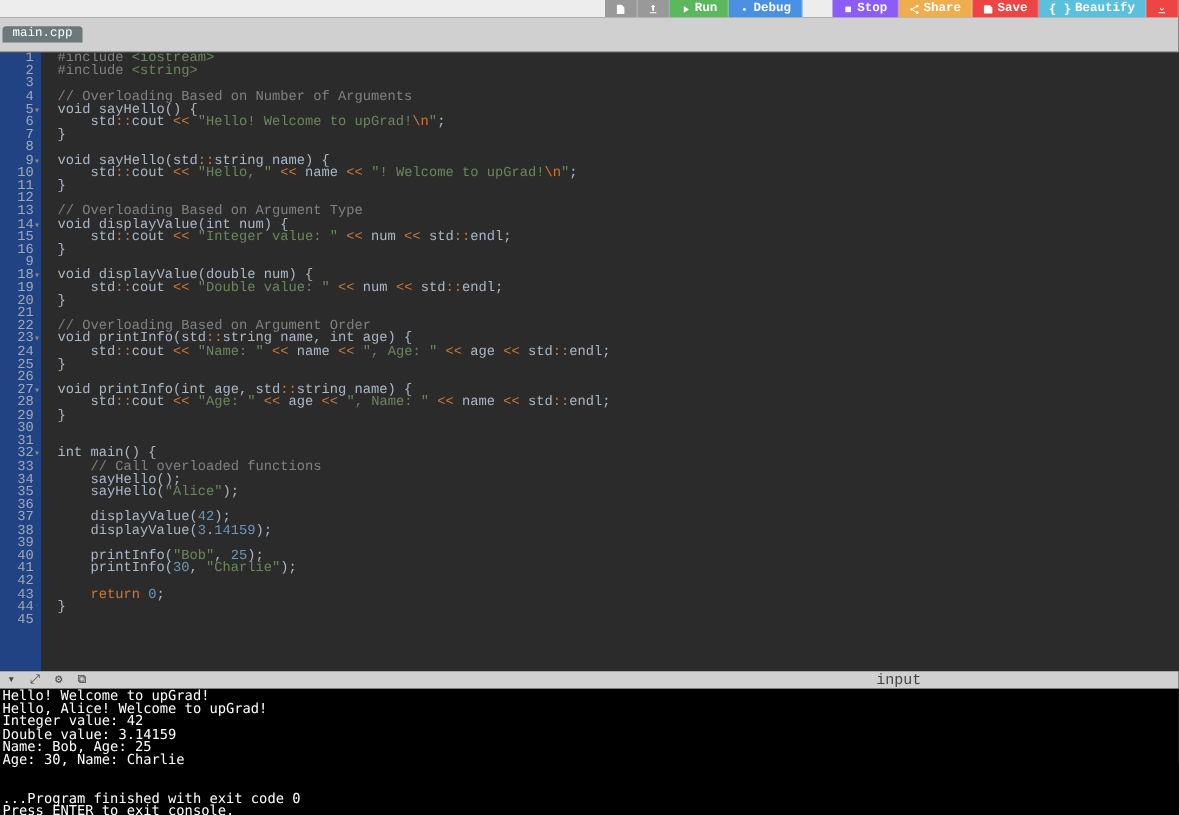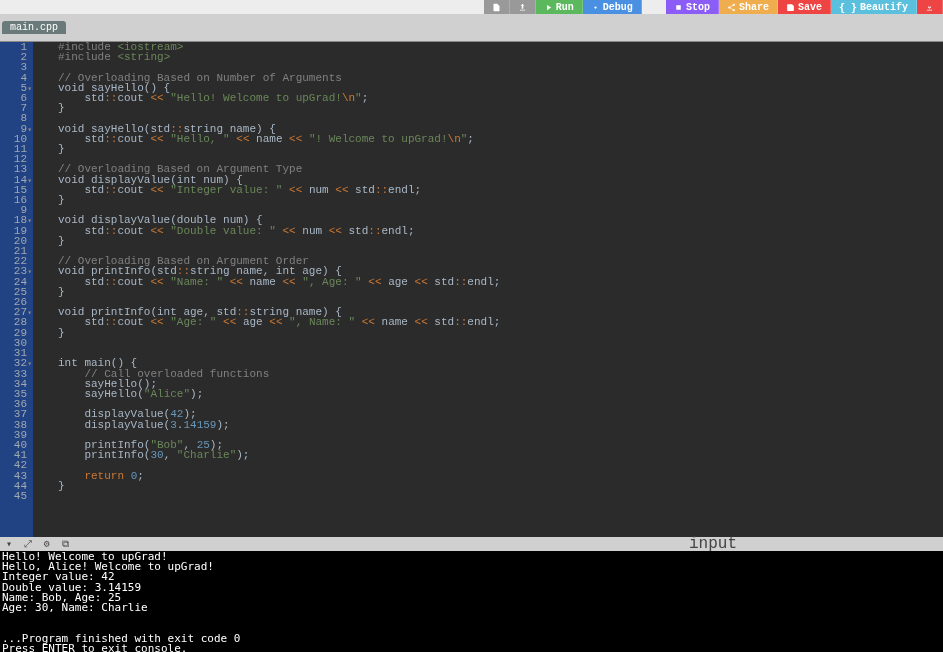--- a/index.html
+++ b/index.html
@@ -81,21 +81,20 @@
       color: #888;
     }
     .code-area {
       flex: 1;
       background: #2b2b2b;
       font-size: 11px;
       line-height: 10.2px;
       padding-left: 13px;
       white-space: pre;
       overflow: hidden;
-      margin-left: 12px;
     }
     .tok-keyword { color: #cc7832; }
     .tok-include { color: #808080; }
     .tok-includebr { color: #6a8759; }
     .tok-comment { color: #808080; }
     .tok-string { color: #6a8759; }
     .tok-number { color: #6897bb; }
     .tok-op { color: #cc7832; }
     .tok-escape { color: #cc7832; }
     .tok-default { color: #a9b7c6; }
@@ -111,21 +110,21 @@
       gap: 12px;
     }
     .sep-icon {
       font-size: 10px;
       color: #444;
       cursor: pointer;
     }
     .input-label {
       margin-left: auto;
       color: #444;
-      font-size: 16px;
+      font-size: 12px;
       padding-right: 200px;
     }
     .console {
       background: #000;
       color: #fff;
       font-size: 11px;
       line-height: 10.2px;
       padding: 1px 2px;
       height: 101px;
       white-space: pre;

